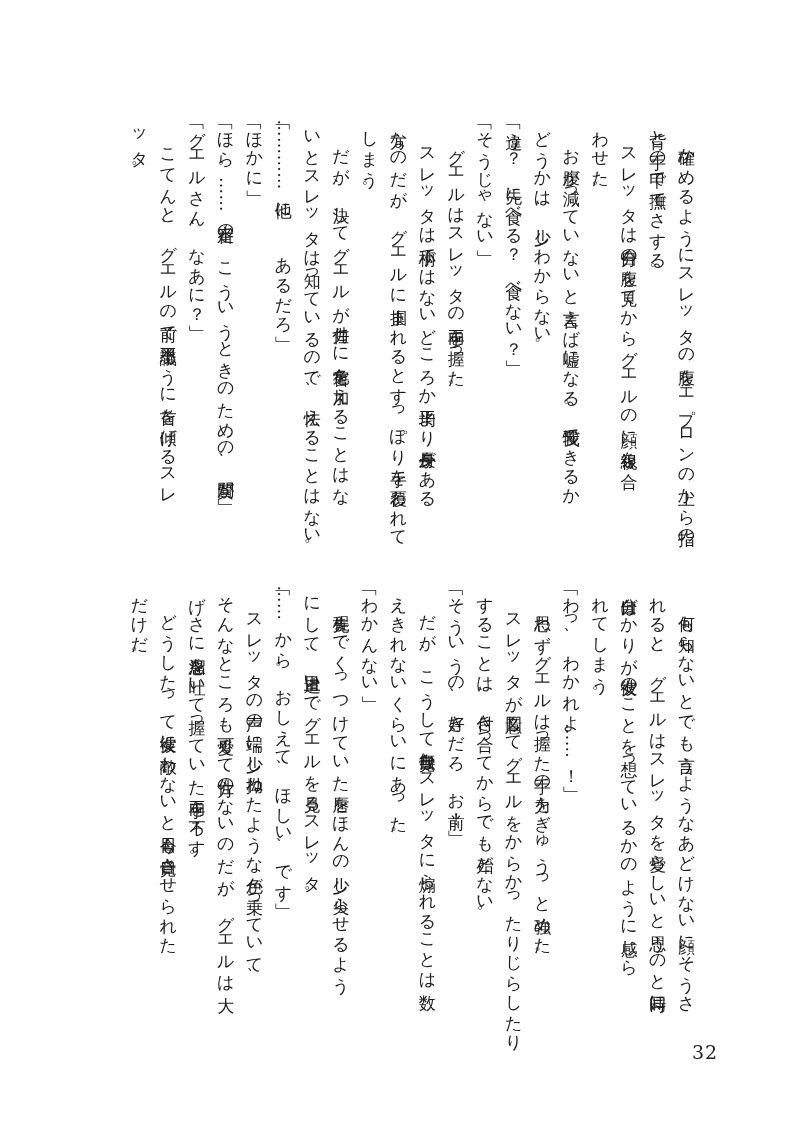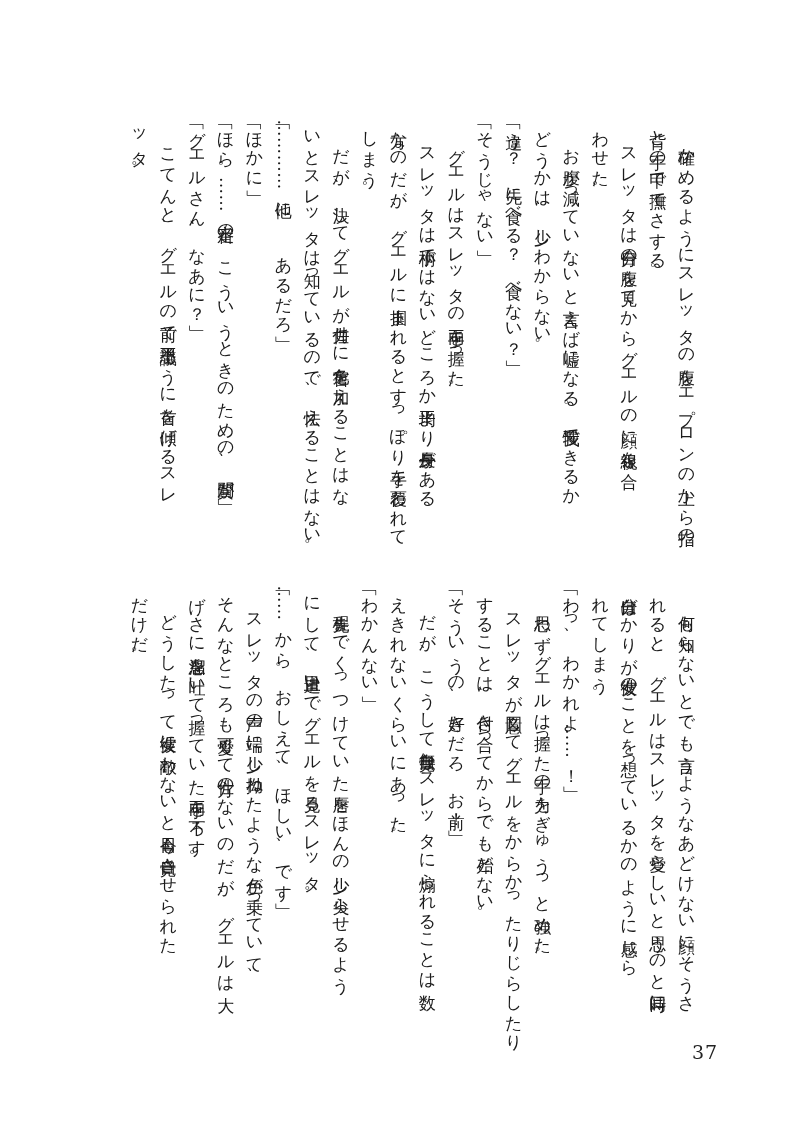--- a/index.html
+++ b/index.html
@@ -88,15 +88,15 @@
 「わかんない」
 　先程までくっつけていた唇をほんの少し尖らせるよう
 にして、上目遣いでグエルを見るスレッタ。
 「……から。おしえて、ほしい、です」
 　スレッタの声の端に少し拗ねたような色が乗っていて、
 そんなところも可愛くて仕方のないのだが、グエルは大
 げさに溜息を吐いて握っていた両手を下ろす。
 　どうしたって彼女に敵わないと今日も自覚させられた
 だけだ。</div>
 
-  <div class="page-number">37</div>
+  <div class="page-number">32</div>
 
 </div>
 
 </body></html>

